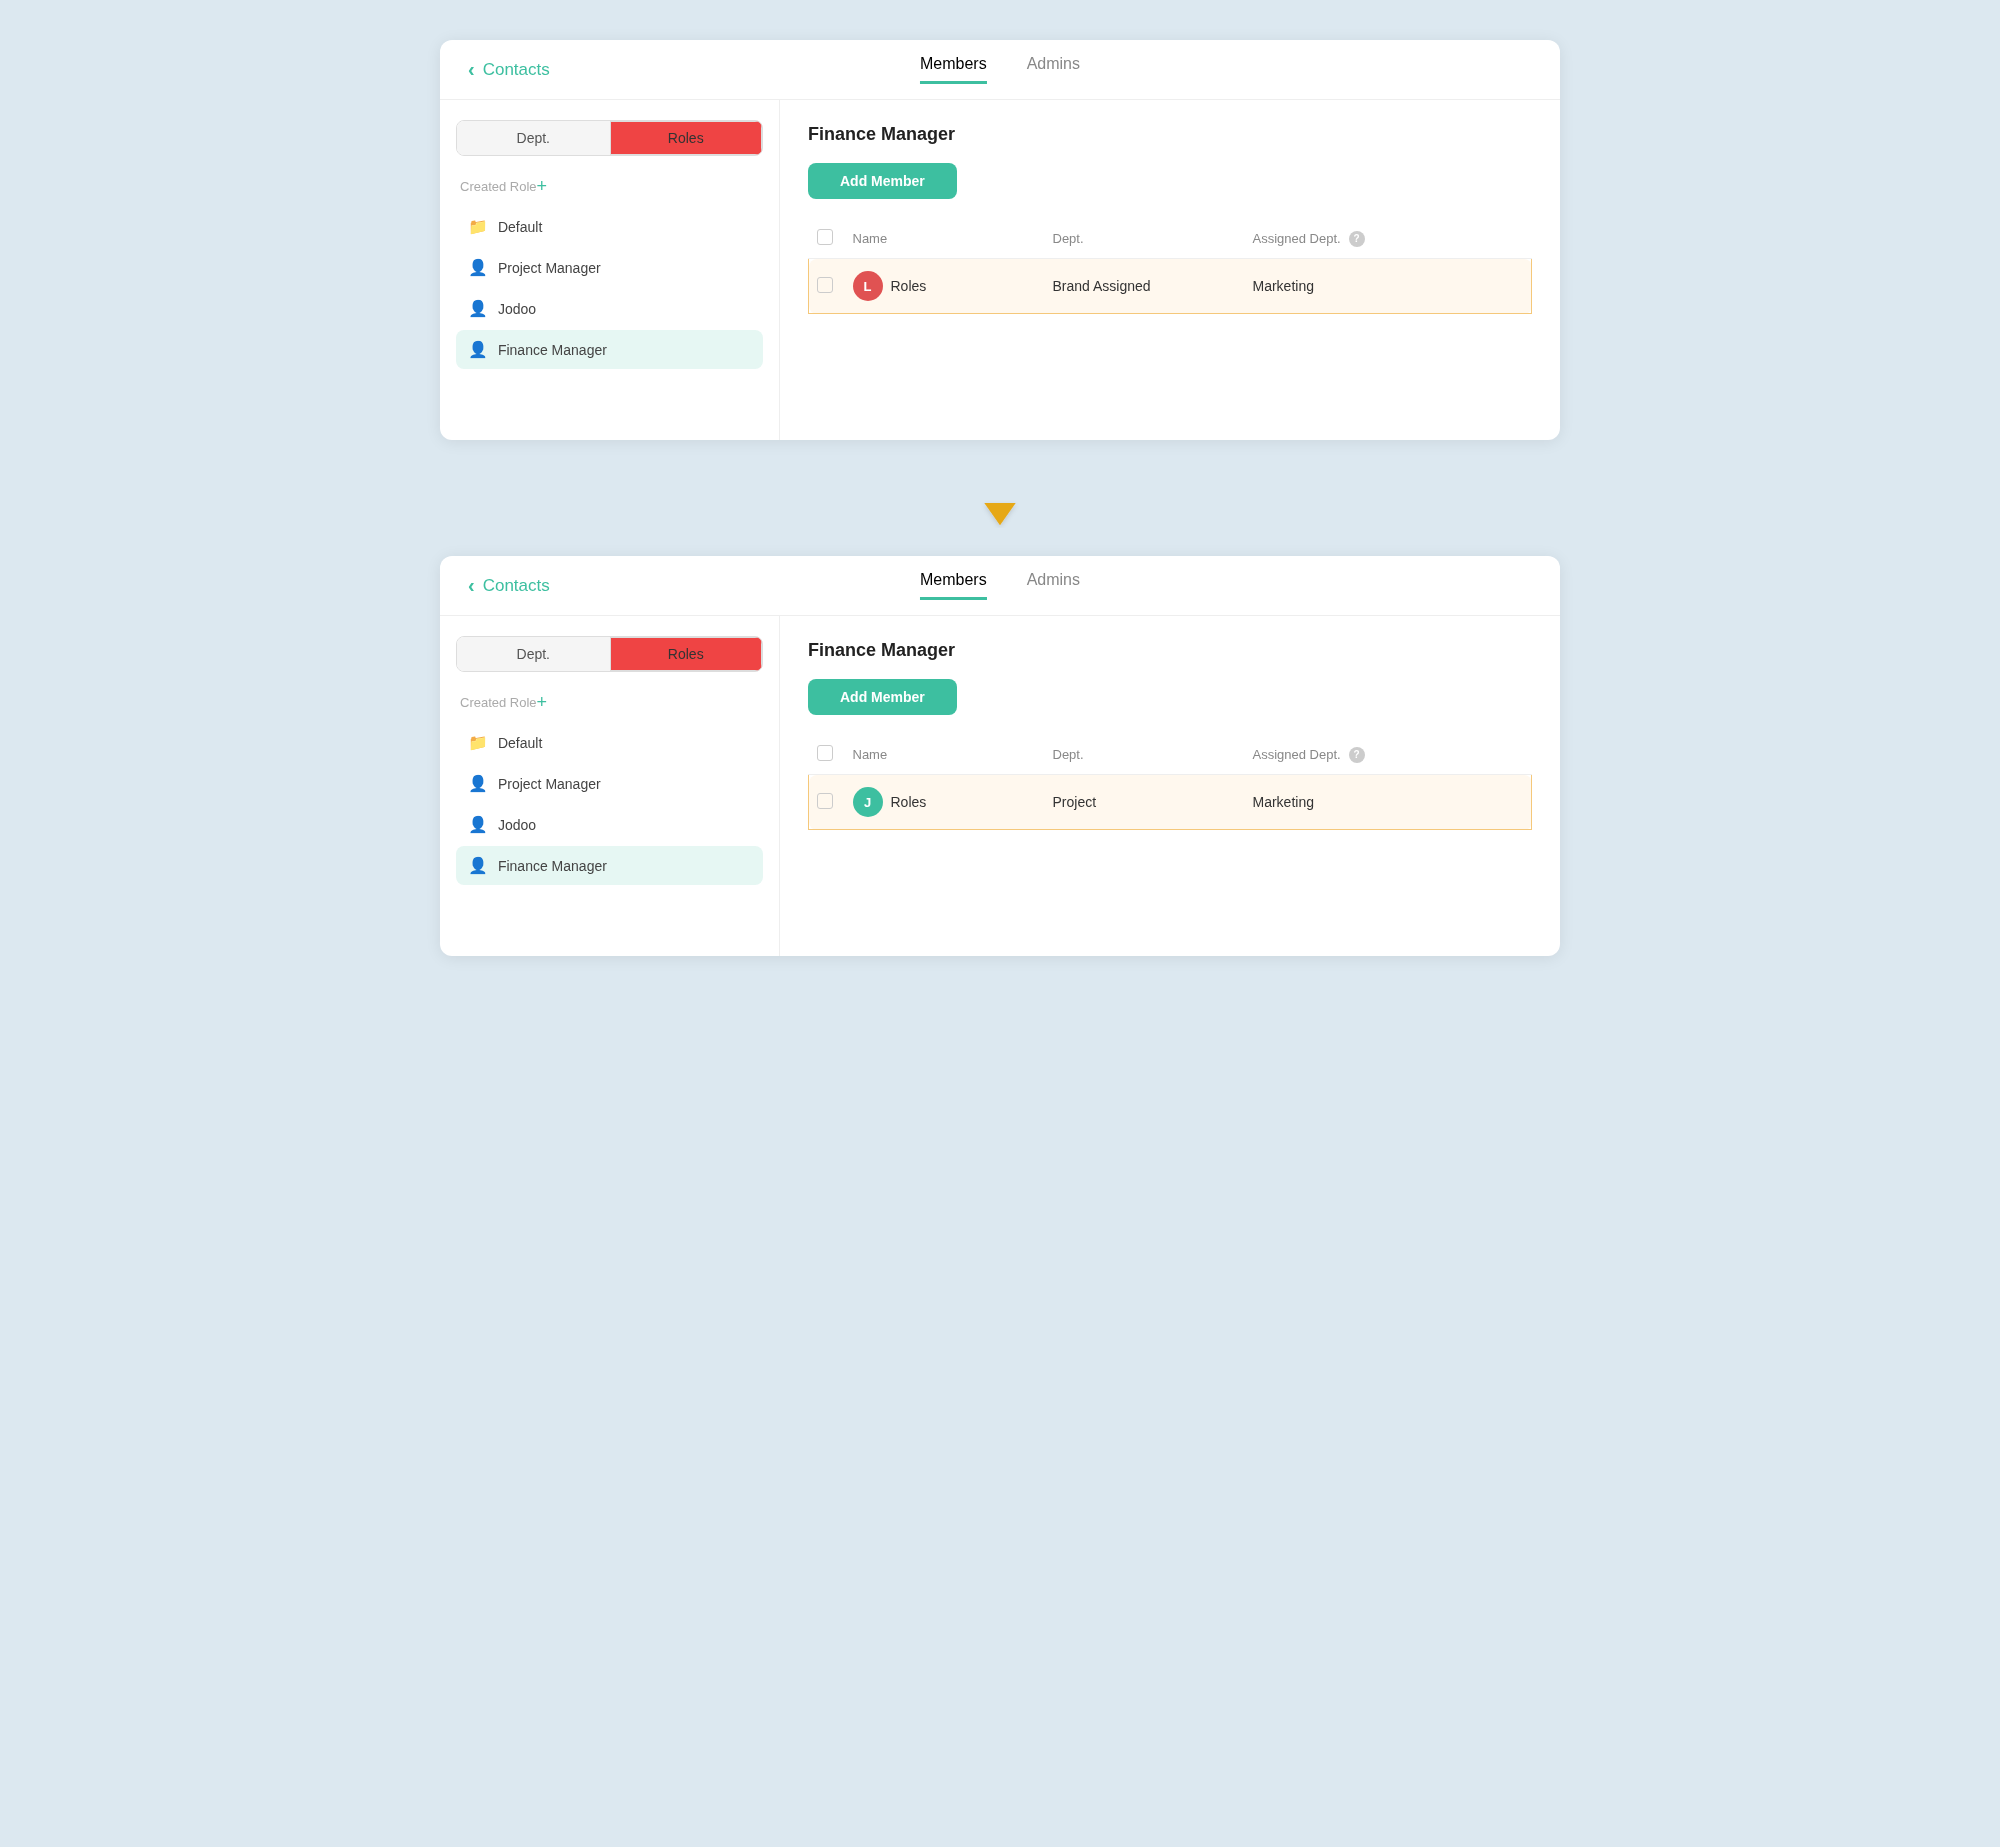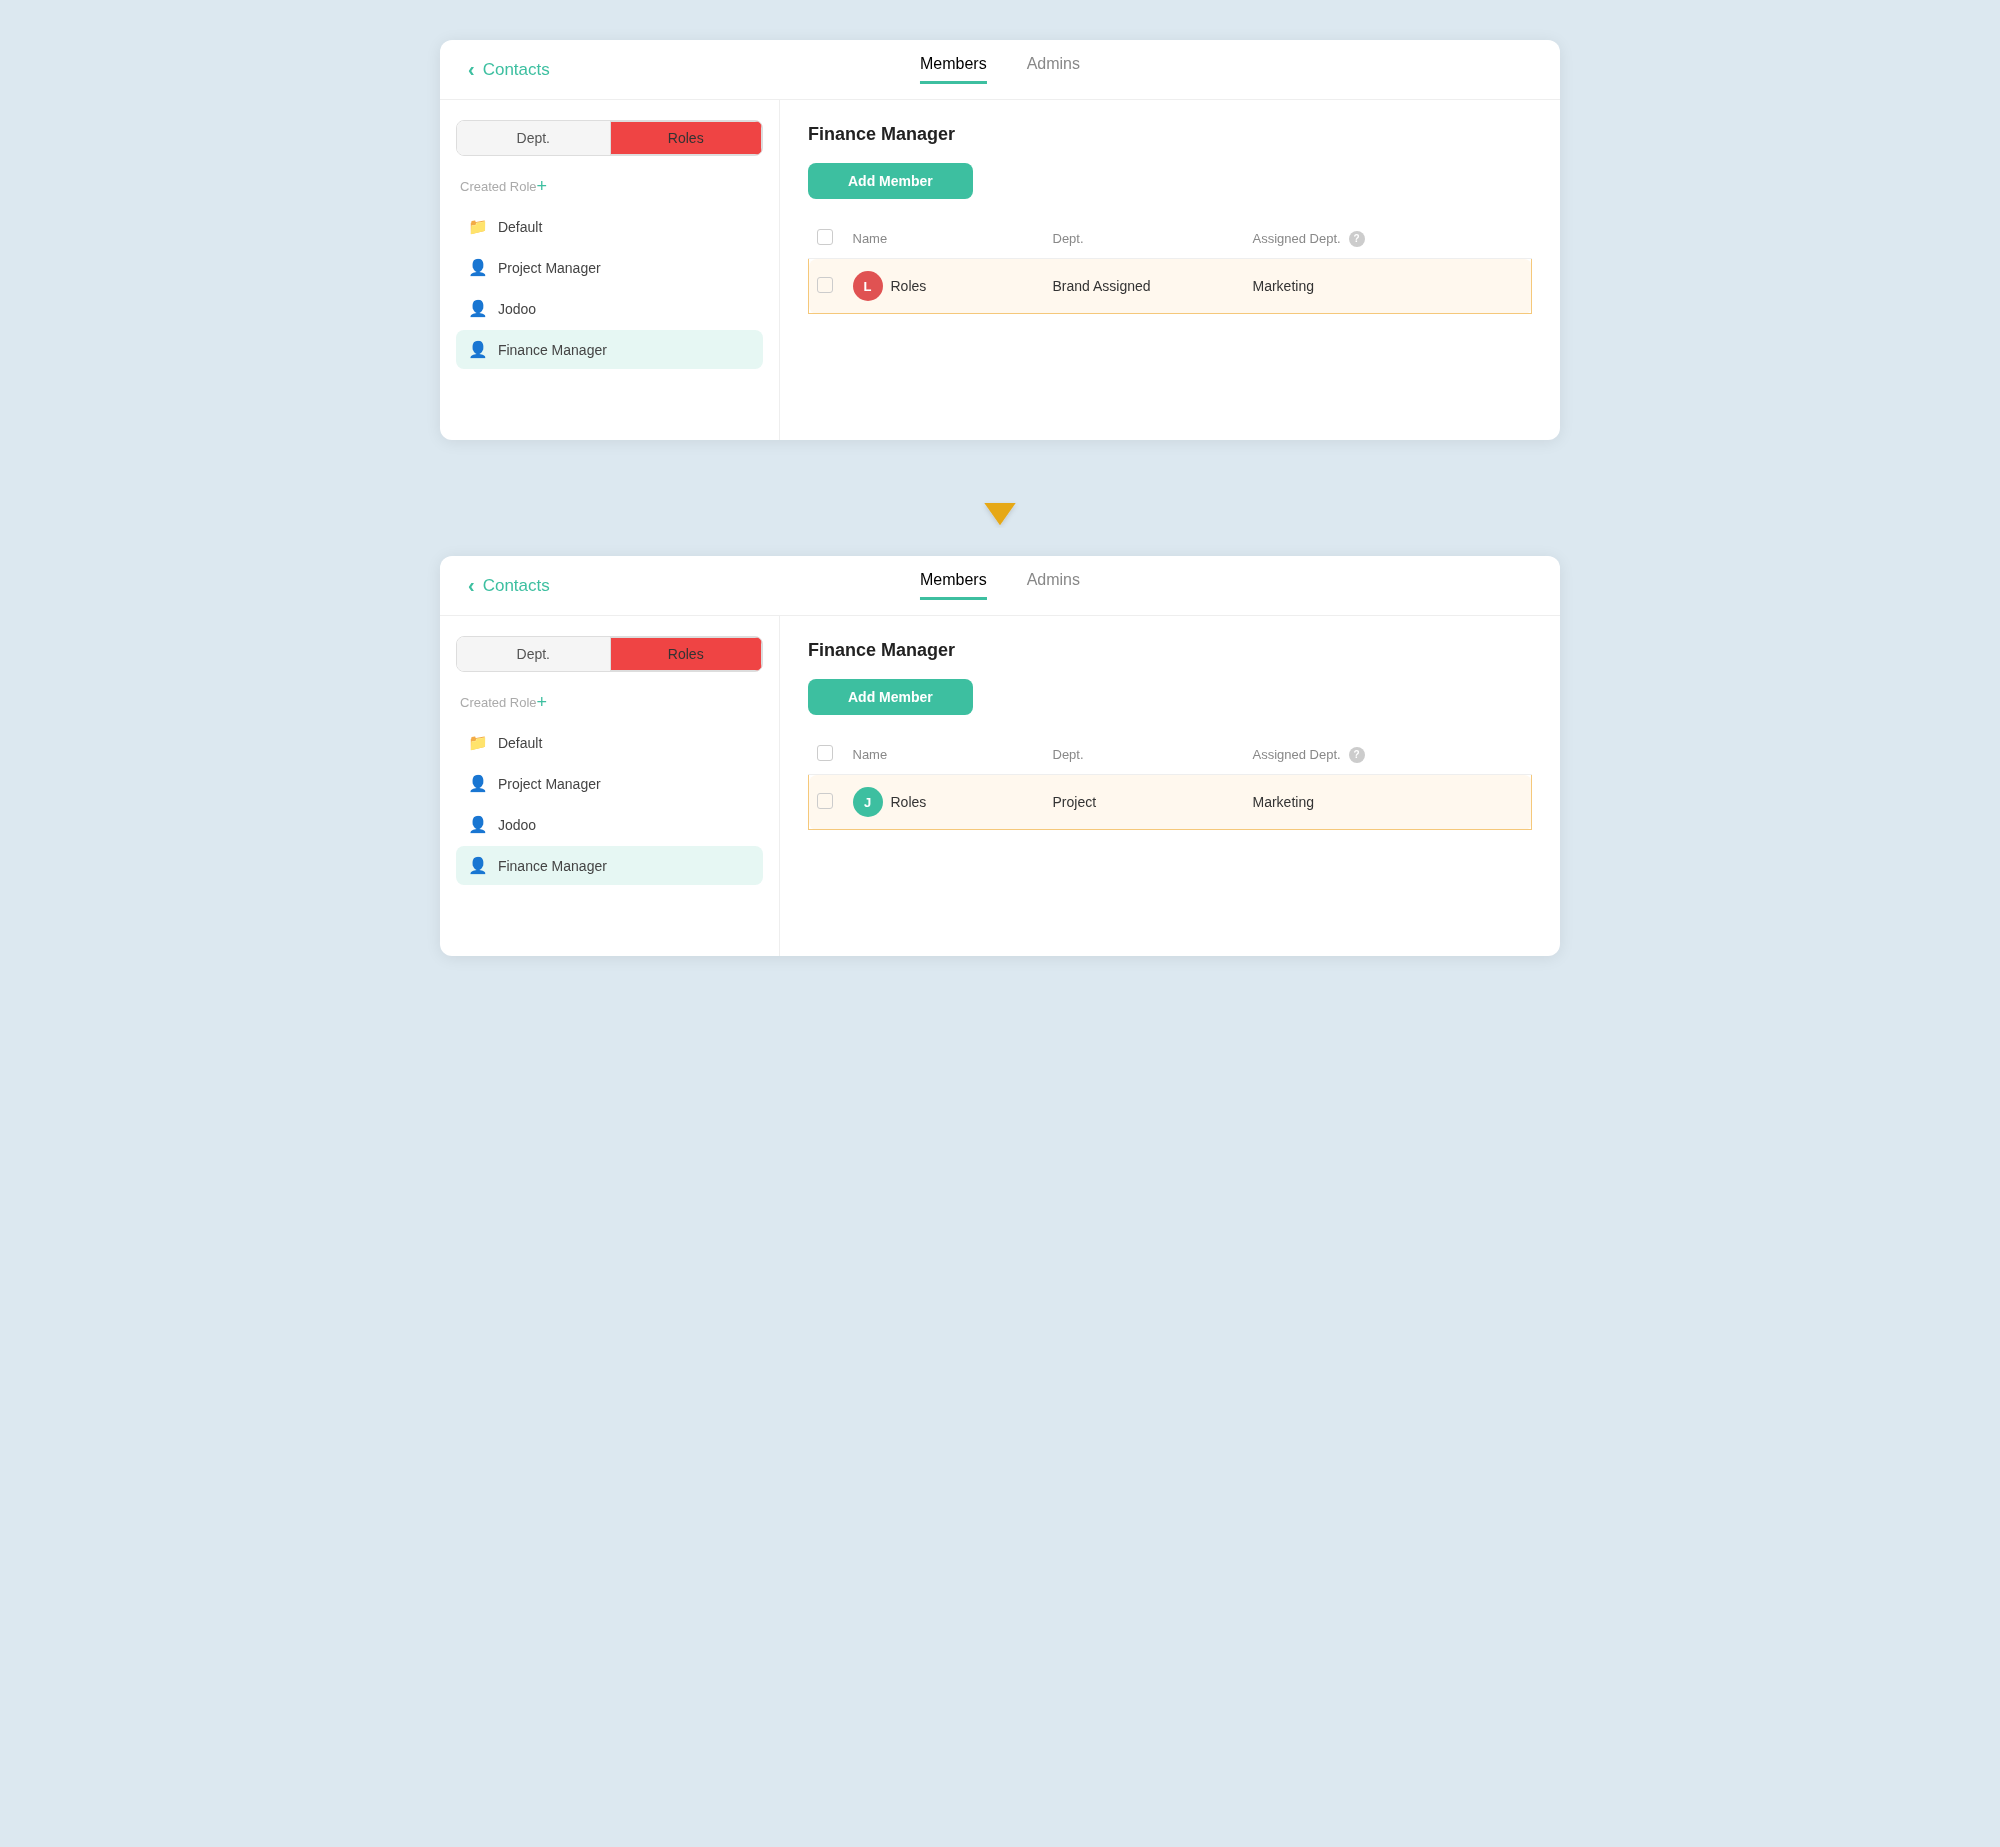--- a/index.html
+++ b/index.html
@@ -161,21 +161,21 @@
       font-weight: 700;
       color: #222;
       margin-bottom: 18px;
     }
 
     .add-member-btn {
       background: #3dbfa0;
       color: #fff;
       border: none;
       border-radius: 8px;
-      padding: 10px 40px;
+      padding: 10px 32px;
       font-size: 14px;
       font-weight: 600;
       cursor: pointer;
       margin-bottom: 20px;
       display: inline-block;
     }
 
     .table {
       width: 100%;
       border-collapse: collapse;

